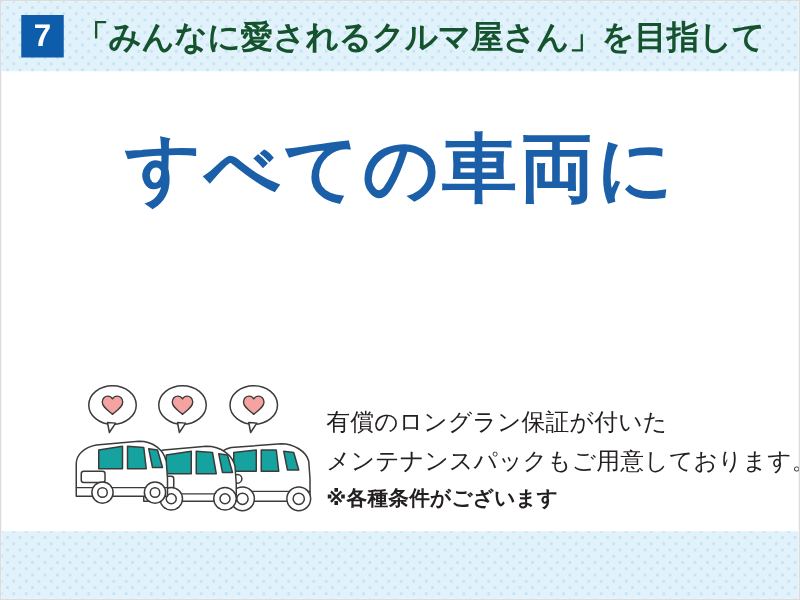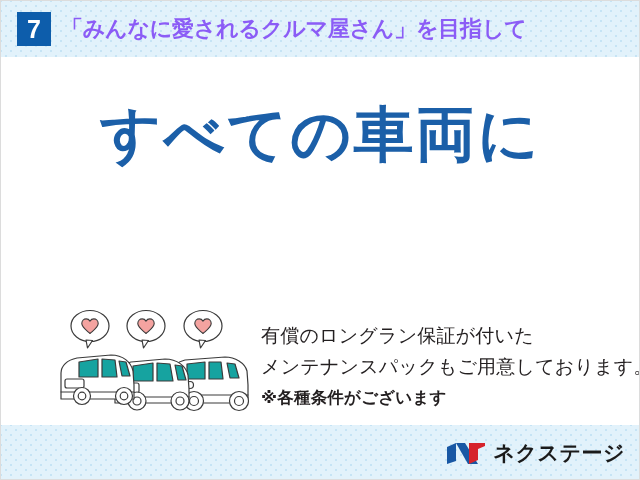--- a/index.html
+++ b/index.html
@@ -51,22 +51,22 @@
     align-items: center;
     justify-content: center;
     font-size: 25px;
     font-weight: bold;
     line-height: 1;
     letter-spacing: 0;
     font-family: "Liberation Sans", sans-serif;
   }
   #header-title {
     margin-left: 10px;
-    color: #8b5cf6;
-    font-size: 22px;
+    color: #14532d;
+    font-size: 26px;
     font-weight: bold;
     white-space: nowrap;
     letter-spacing: -0.2px;
   }
 
   
   #headline {
     position: absolute;
     left: 0;
     top: 96px;
@@ -77,25 +77,25 @@
     font-size: 60px;
     line-height: 1.28;
     letter-spacing: 2px;
   }
   #headline .hl-line { display: block; }
 
   
   #lower {
     position: absolute;
     left: 0;
-    top: 298px;
+    top: 282px;
     width: 522px;
     height: 130px;
     display: flex;
-    align-items: flex-start;
+    align-items: flex-end;
   }
   #cars-illustration {
     margin-left: 52px;
     margin-top: 8px;
     width: 200px;
     height: 108px;
     flex: 0 0 auto;
   }
   #description {
     margin-left: 8px;
@@ -229,23 +229,14 @@
 
     <div id="description">
       <span class="desc-line">有償のロングラン保証が付いた</span>
       <span class="desc-line">メンテナンスパックもご用意しております。</span>
       <span class="desc-note">※各種条件がございます</span>
     </div>
   </div>
 
   <div id="footer-band" class="dotband"></div>
 
-  <div id="brand-logo">
-    <svg id="brand-mark" viewBox="0 0 42 27">
-      <path d="M2 24 L2 7 L11 3 L11 21 Z" fill="#1857a4"></path>
-      <path d="M11 3 L20 3 L33 24 L23 24 Z" fill="#1857a4"></path>
-      <path d="M24 3 L33 3 L33 20 L24 24 Z" fill="#d6232b"></path>
-      <path d="M33 3 L40 3 L40 6 L33 9 Z" fill="#d6232b"></path>
-    </svg>
-    <div id="brand-name">ネクステージ</div>
-  </div>
 
 </div>
 
 </body></html>

